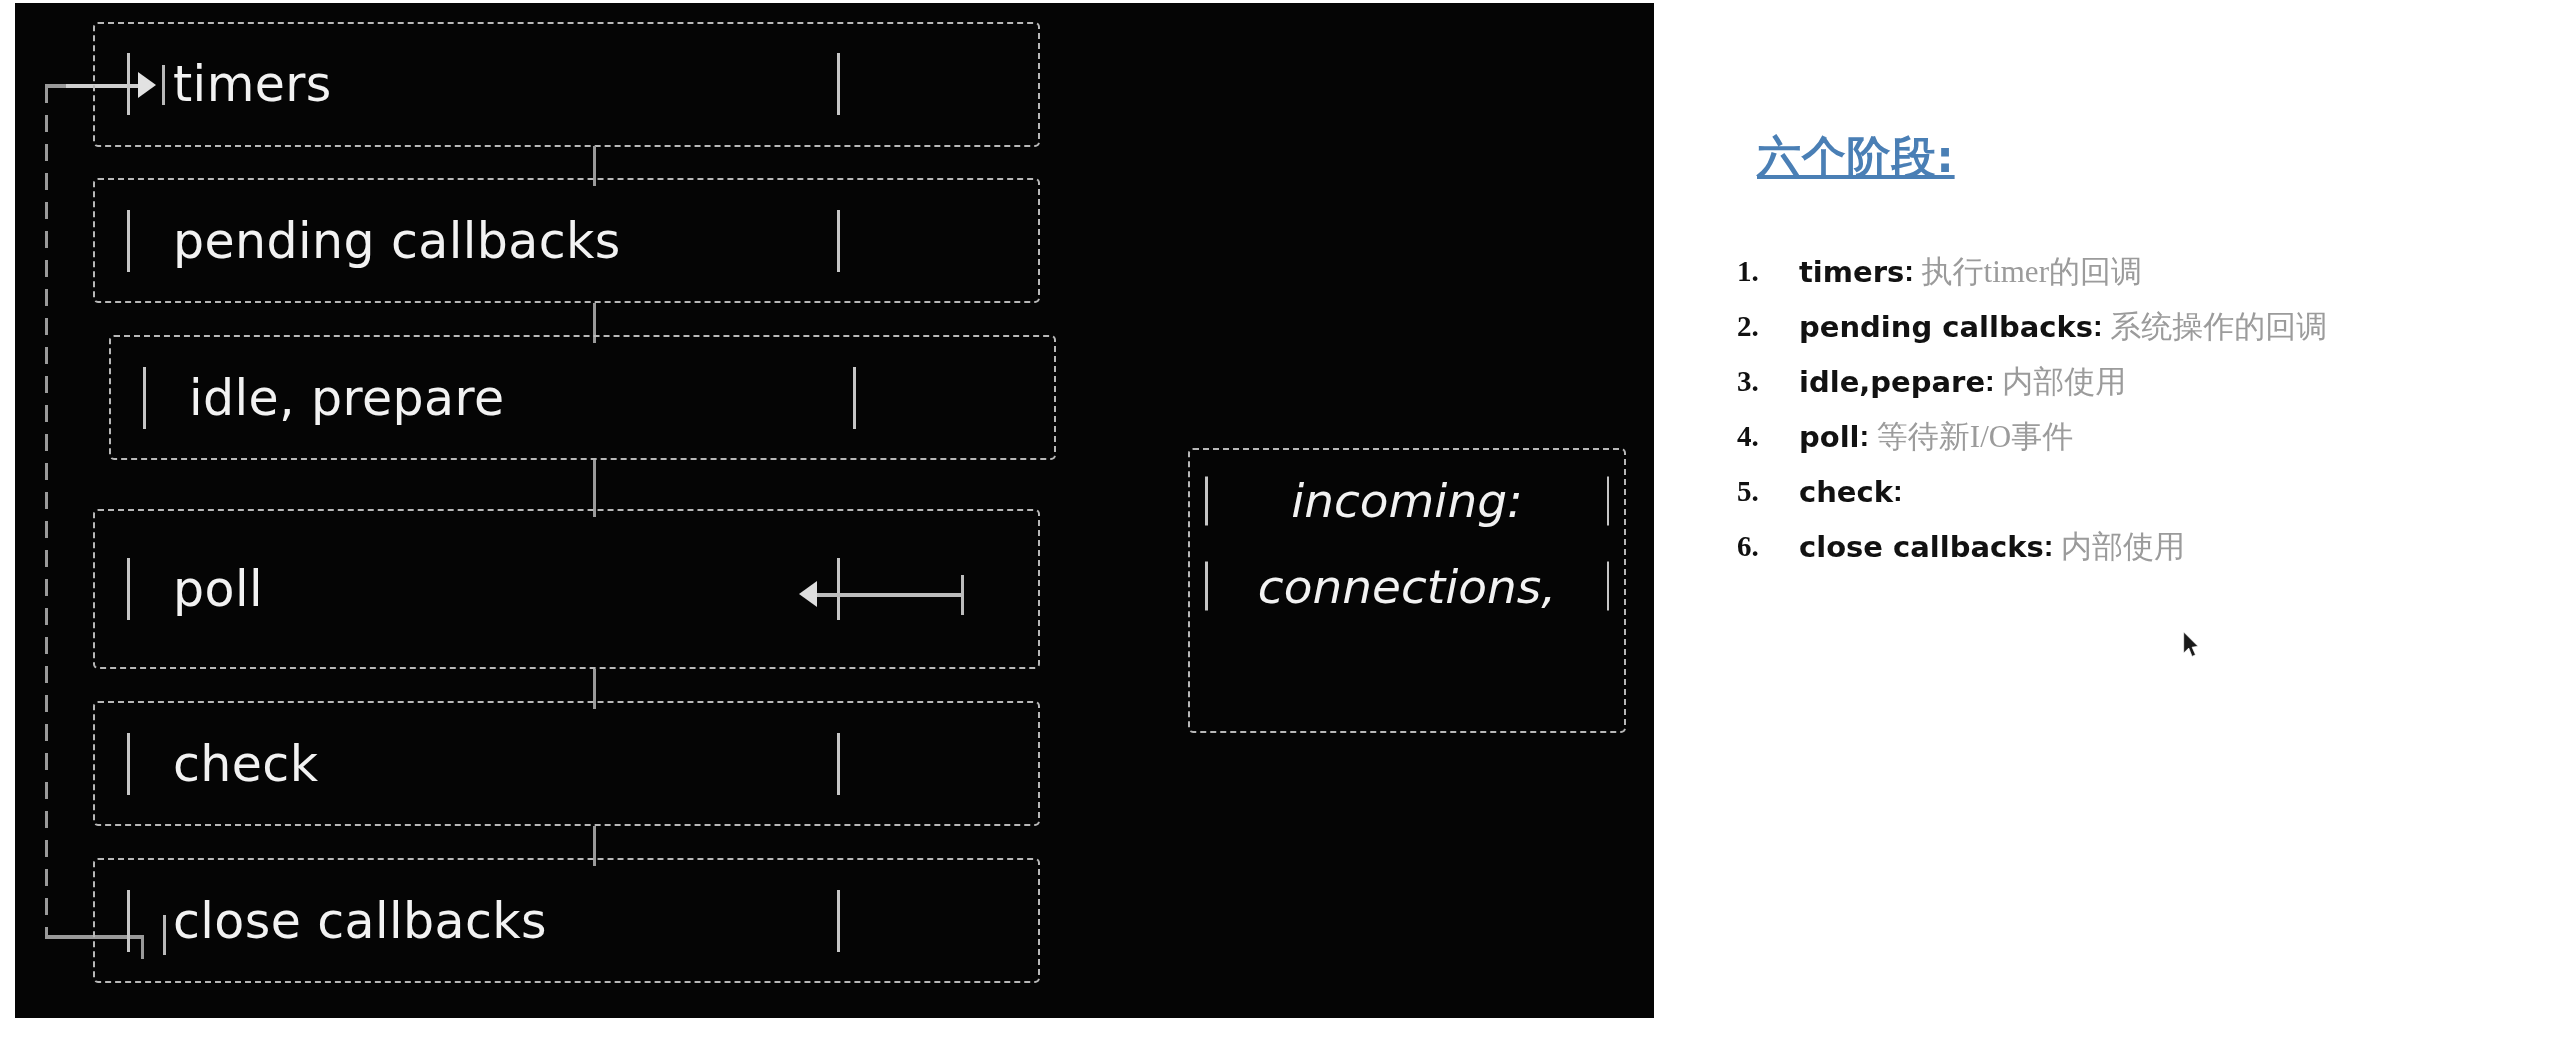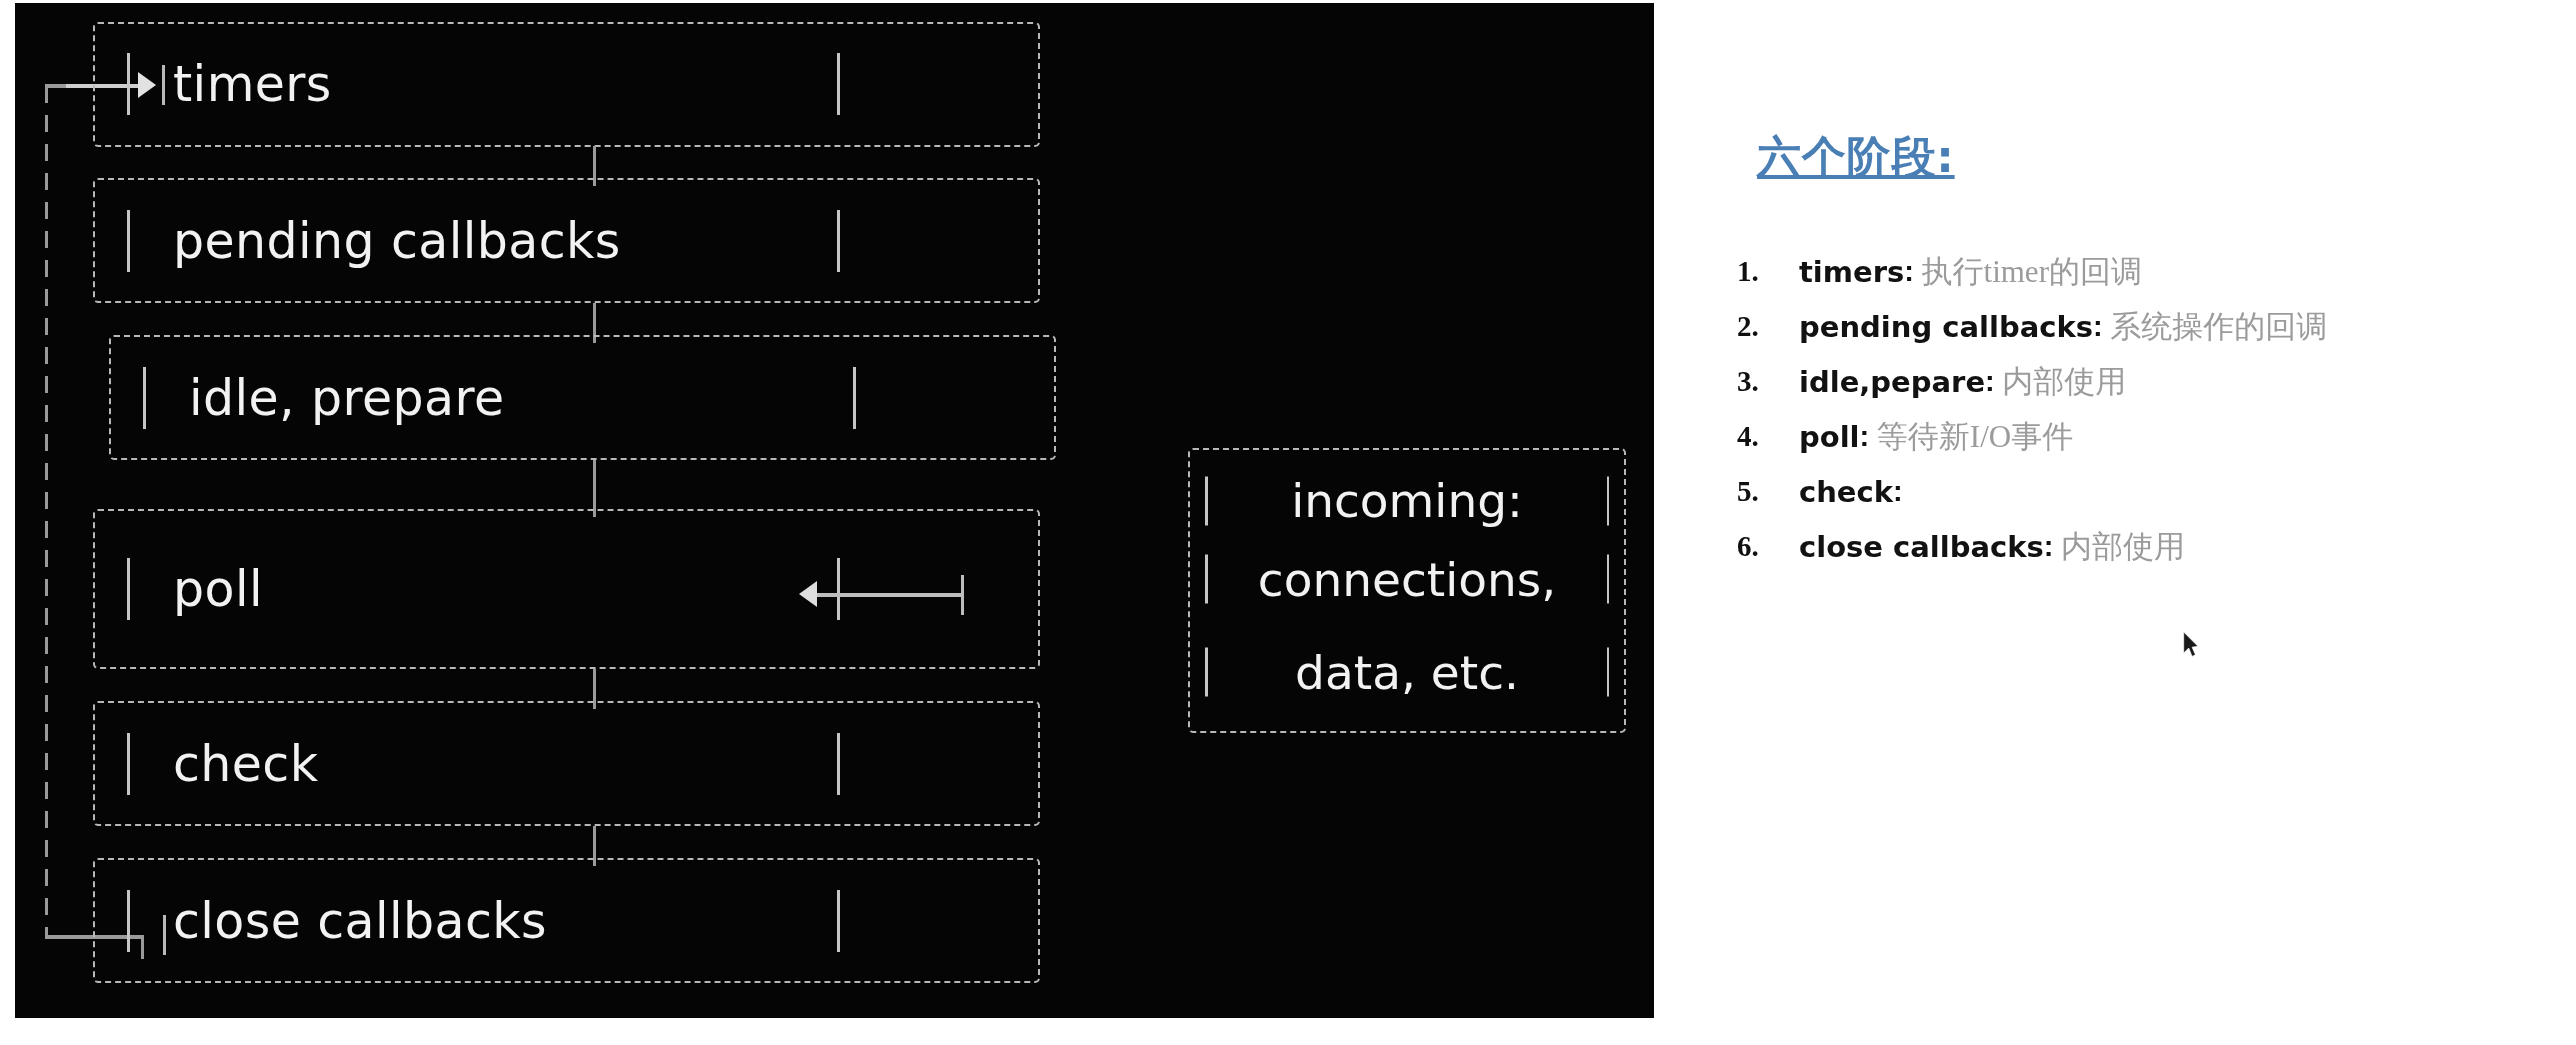--- a/index.html
+++ b/index.html
@@ -183,20 +183,21 @@
   
   #side-box {
     position: absolute;
     left: 1173px;
     top: 445px;
     width: 438px;
     height: 285px;
     box-sizing: border-box;
     border: 2.5px dashed #b8b8b8;
     border-radius: 5px;
+    font-style: italic;
   }
   .side-line {
     position: absolute;
     left: 0;
     width: 100%;
     height: 74px;
     display: flex;
     align-items: center;
     justify-content: center;
   }
@@ -368,30 +369,25 @@
     <div id="poll-arrow-head"></div>
     <div id="poll-arrow-line"></div>
     <div id="poll-arrow-tail-tick"></div>
 
     <div id="side-box">
       <div class="side-line" style="top:13.5px;">
         <div class="side-bar-l"></div>
         <div class="side-text">incoming:</div>
         <div class="side-bar-r"></div>
       </div>
-      <div class="side-line" style="top:92px;">
+      <div class="side-line" style="top:99px;">
         <div class="side-bar-l"></div>
         <div class="side-text">connections,</div>
         <div class="side-bar-r"></div>
       </div>
-      <div class="side-line" style="top:185px;">
-        <div class="side-bar-l"></div>
-        <div class="side-text">data, etc.</div>
-        <div class="side-bar-r"></div>
-      </div>
     </div>
 
   </div>
 
   <div id="notes-panel">
 
     <div id="notes-title">六个阶段:</div>
 
     <div id="phase-list">
 

